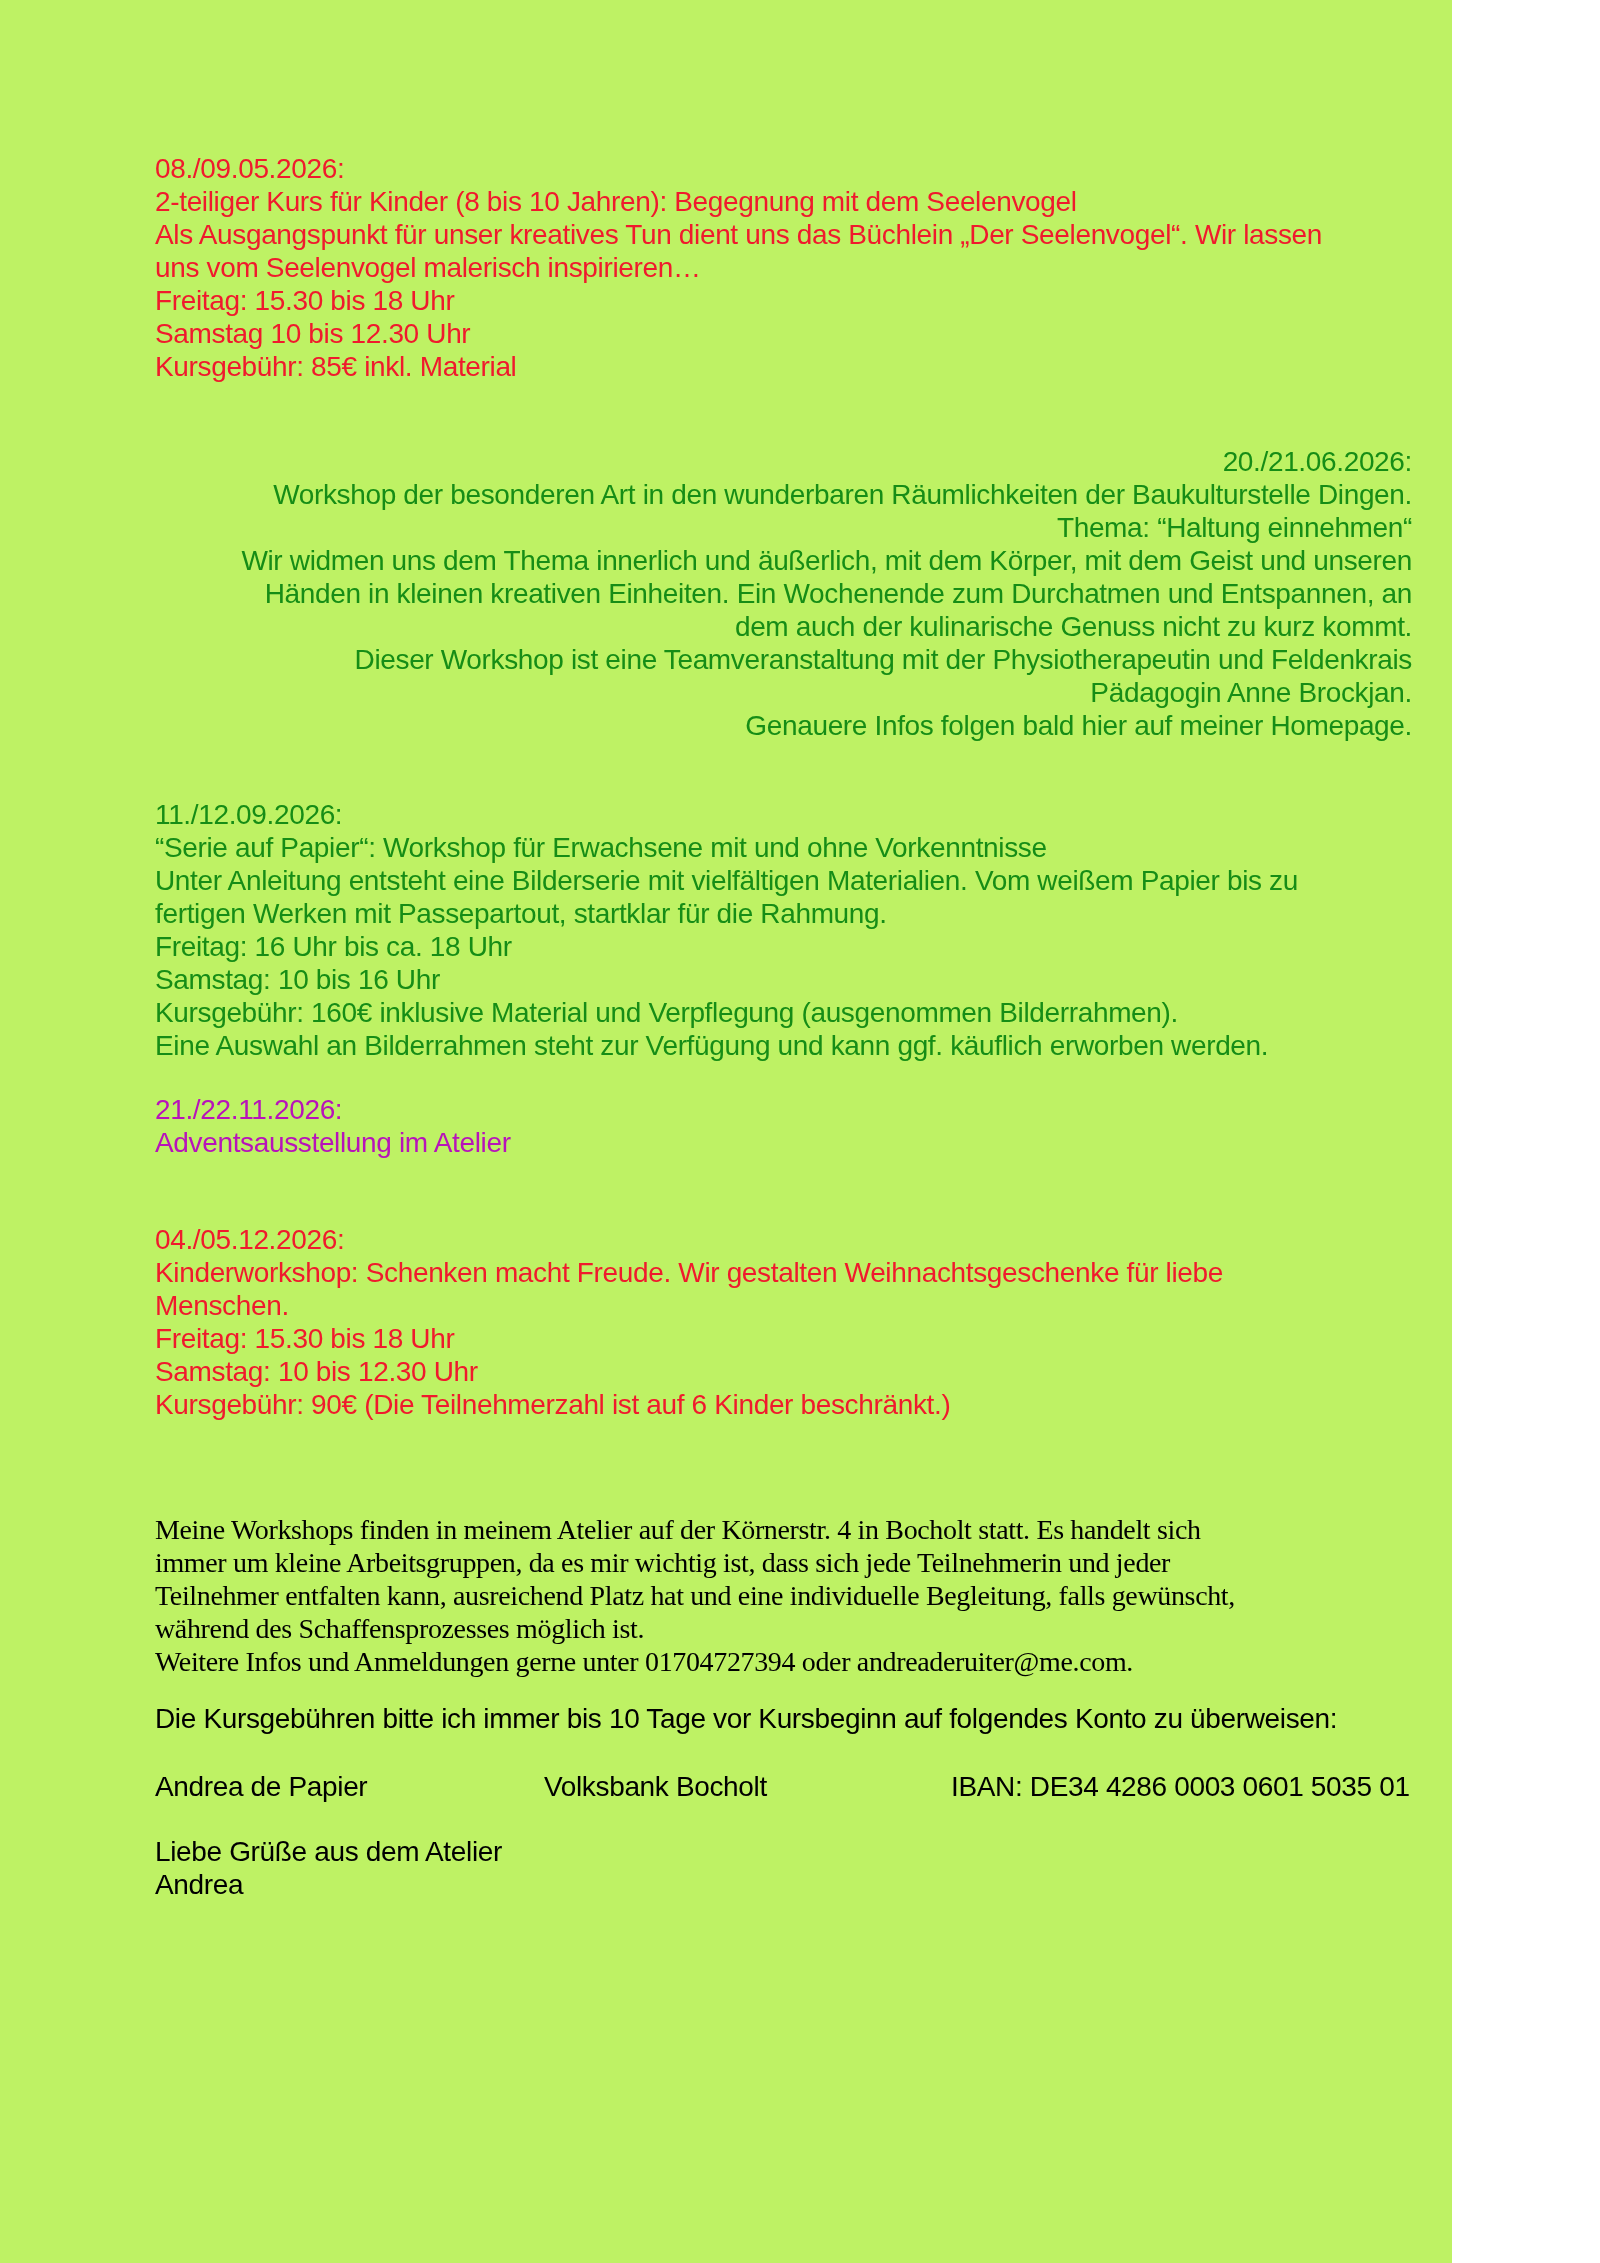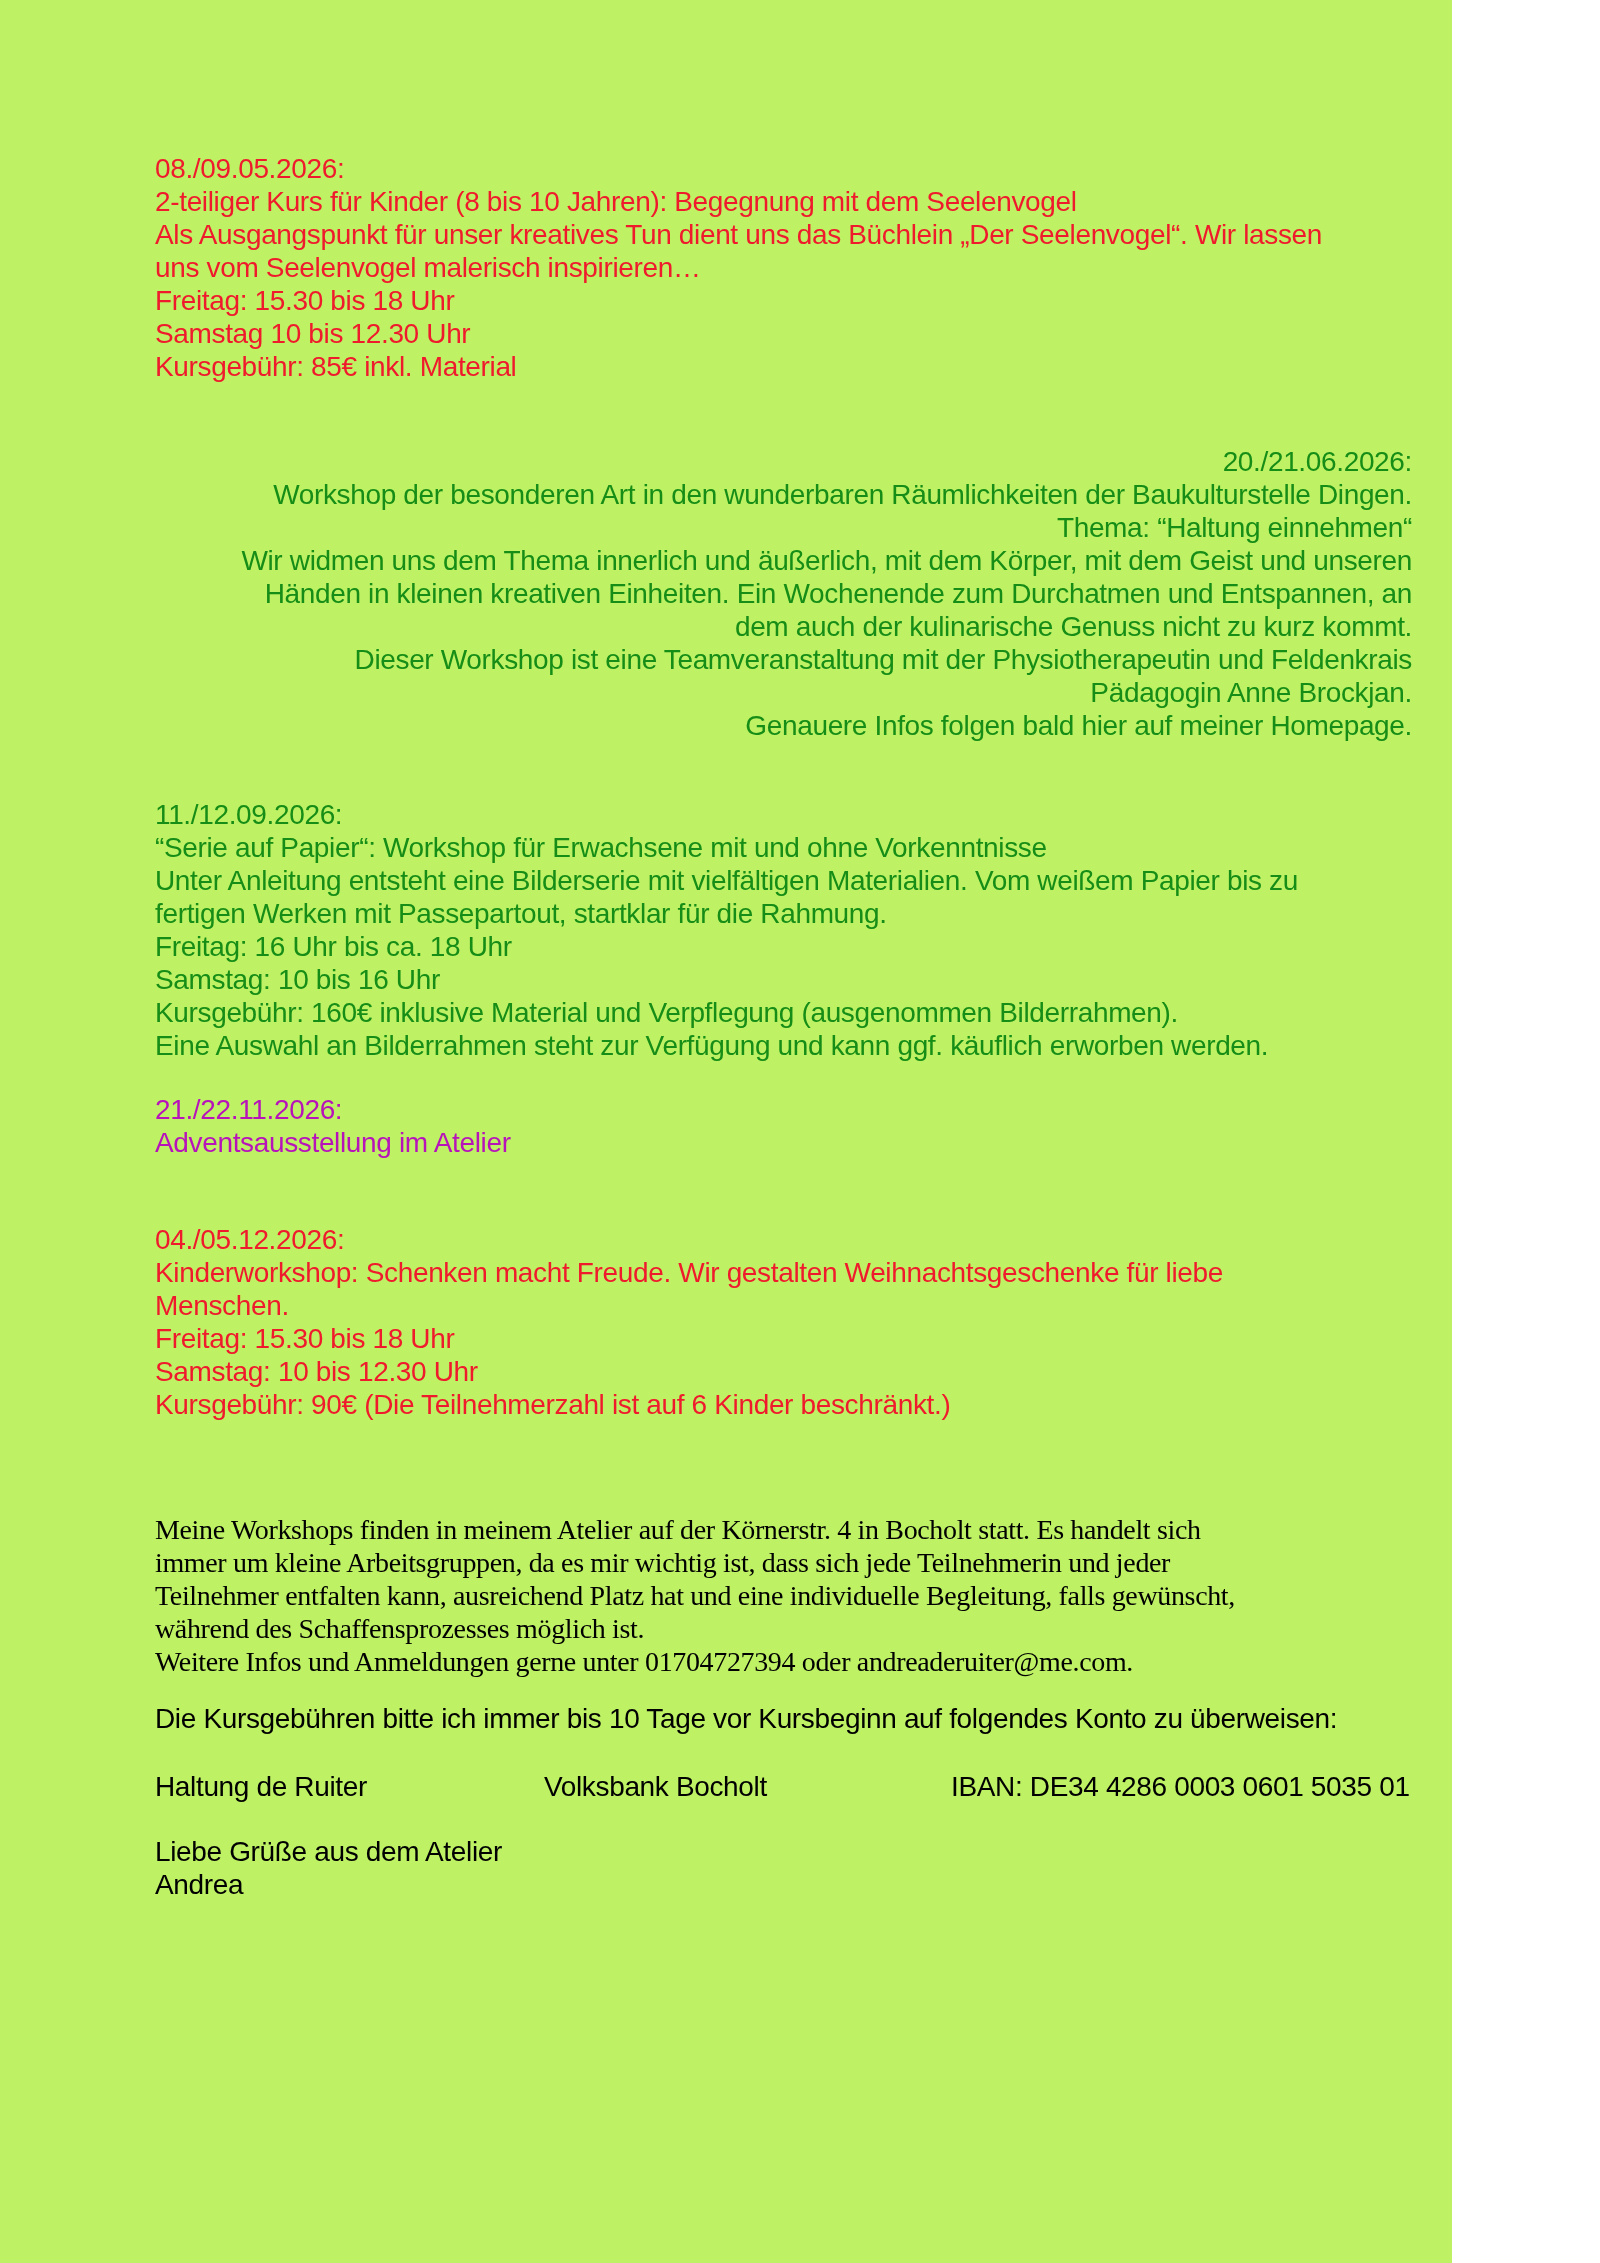--- a/index.html
+++ b/index.html
@@ -91,21 +91,21 @@
 
     <div class="block mb-about" style="color: rgb(0, 0, 0);">Meine Workshops finden in meinem Atelier auf der Körnerstr. 4 in Bocholt statt. Es handelt sich
 immer um kleine Arbeitsgruppen, da es mir wichtig ist, dass sich jede Teilnehmerin und jeder
 Teilnehmer entfalten kann, ausreichend Platz hat und eine individuelle Begleitung, falls gewünscht,
 während des Schaffensprozesses möglich ist.
 Weitere Infos und Anmeldungen gerne unter 01704727394 oder andreaderuiter@me.com.</div>
 
     <div class="block mb-payment" style="color: rgb(0, 0, 0);">Die Kursgebühren bitte ich immer bis 10 Tage vor Kursbeginn auf folgendes Konto zu überweisen:</div>
 
     <div class="bank-row mb-bankrow">
-      <span class="bank-col-holder">Haltung de Ruiter</span>
+      <span class="bank-col-holder">Andrea de Papier</span>
       <span class="bank-col-bank">Volksbank Bocholt</span>
       <span class="bank-col-iban">IBAN: DE34 4286 0003 0601 5035 01</span>
     </div>
 
     <div class="block" style="color: rgb(0, 0, 0);">Liebe Grüße aus dem Atelier
 Andrea</div>
 
   </div>
 </div>
 

